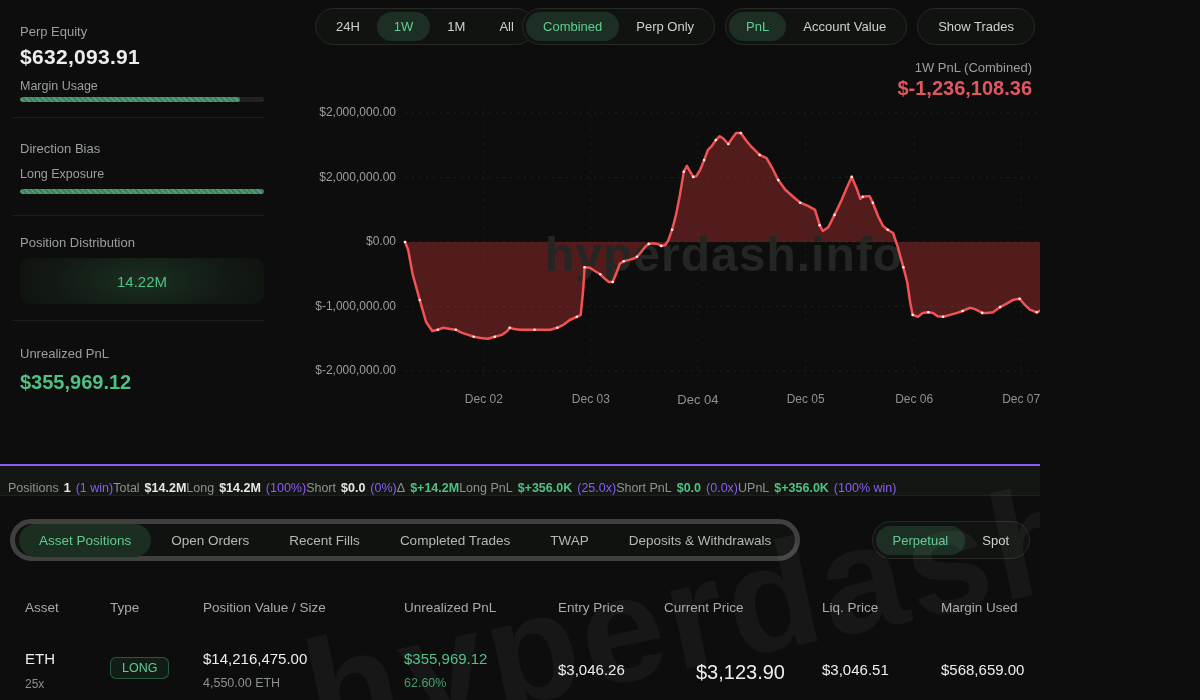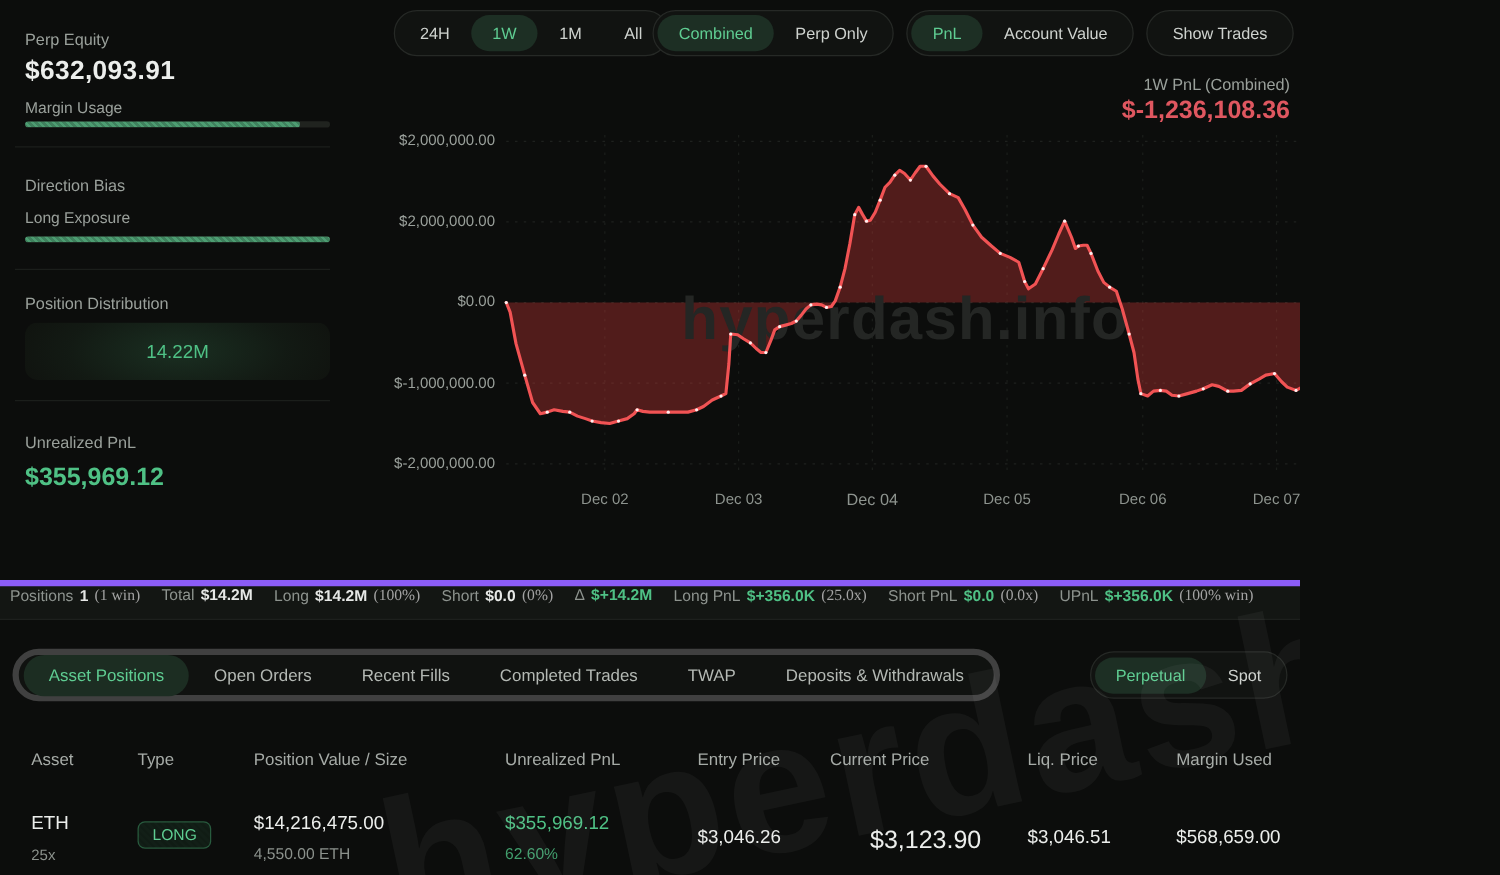--- a/index.html
+++ b/index.html
@@ -19,27 +19,27 @@
     background:radial-gradient(ellipse 55% 120% at 50% 50%,rgba(80,193,130,.16),rgba(80,193,130,.04) 65%,rgba(80,193,130,0) 100%),#10130f;
     display:flex;align-items:center;justify-content:center;}
   .seg-group{display:flex;align-items:center;height:37px;border:1px solid #262926;border-radius:19px;
     background:#111311;padding:0 3px;box-sizing:border-box;}
   .seg-btn{border:none;background:transparent;color:#ced2ce;font-size:13px;padding:7px 17px;
     border-radius:15px;cursor:pointer;font-family:inherit;white-space:nowrap;}
   .seg-btn.selected{background:#1d2f24;color:#5fcd92;}
   .pill-btn{height:37px;border:1px solid #262926;border-radius:19px;background:#111311;color:#ced2ce;
     font-size:13px;padding:0 20px;cursor:pointer;font-family:inherit;}
   .ps-bar{position:absolute;left:0;top:464px;width:1200px;height:32px;background:#131613;
-    border-top:5px solid #8b5cf6;border-bottom:1px solid #1d201d;display:flex;align-items:flex-start;
-    padding-left:8px;box-sizing:border-box;gap:17px;font-size:12.5px;white-space:nowrap;}
+    border-top:2px solid #8b5cf6;border-bottom:1px solid #1d201d;display:flex;align-items:flex-end;
+    padding-left:8px;box-sizing:border-box;font-size:12.5px;white-space:nowrap;}
   .ps-item{display:flex;gap:5px;align-items:center;}
   .ps-label{color:#8d938e;}
   .ps-val{color:#e6e8e6;font-weight:bold;}
   .ps-val.green{color:#4fc185;}
-  .ps-sub{color:#a3a3a3;font-family:Liberation Serif, serif;}
+  .ps-sub{color:#8b5cf6;}
   .tabs{position:absolute;left:10px;top:519px;height:42px;border:5px solid #404040;border-radius:21px;
     background:#101210;display:flex;align-items:center;padding:0 4px;box-sizing:border-box;}
   .tab{border:none;background:transparent;color:#b4b9b4;font-size:13.5px;padding:9px 20px;
     border-radius:17px;cursor:pointer;font-family:inherit;white-space:nowrap;}
   .tab.selected{background:#1c2d22;color:#5fcd92;}
   .th{position:absolute;top:600px;color:#a6aba7;font-size:13.5px;}
   .badge-long{position:absolute;left:110px;top:657px;padding:3px 11px;border-radius:6px;
     border:1px solid rgba(80,193,130,.38);background:rgba(80,193,130,.10);
     background-image:repeating-linear-gradient(45deg,rgba(0,0,0,.12) 0 2px,transparent 2px 4px);
     color:#5fcd92;font-size:12.5px;}

